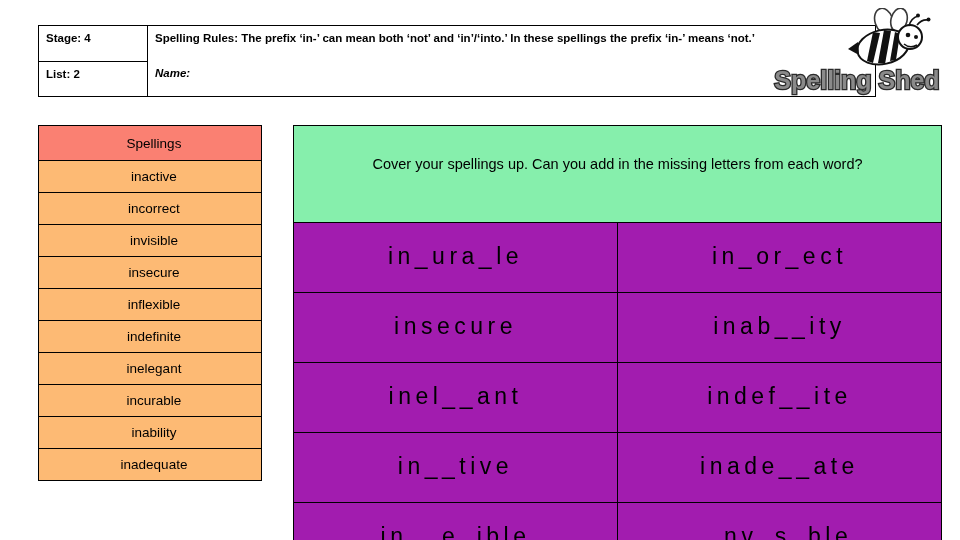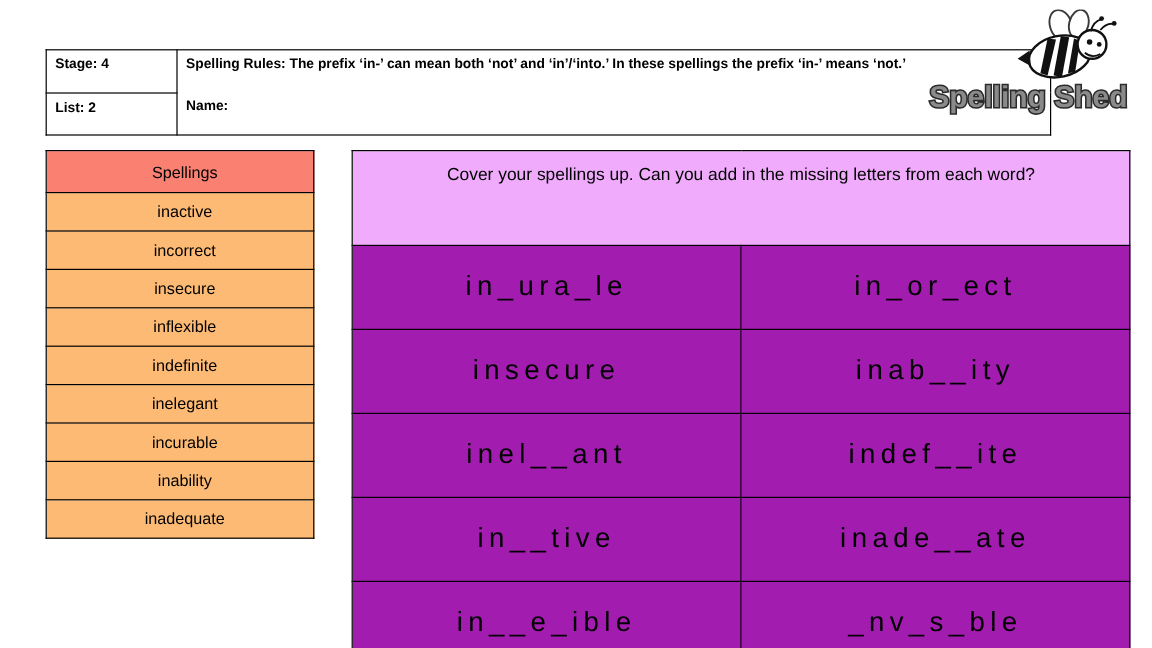--- a/index.html
+++ b/index.html
@@ -12,21 +12,21 @@
     background: #ffffff;
     font-family: "Liberation Sans", sans-serif;
     overflow: hidden;
     position: relative;
   }
 
   
   .header-table {
     position: absolute;
     left: 38px;
-    top: 41px;
+    top: 25px;
     width: 838px;
     height: 72px;
     border-collapse: collapse;
     table-layout: fixed;
   }
   .header-table td {
     border: 1.6px solid #000000;
     vertical-align: top;
     padding: 5px 6px 4px 7px;
     font-family: "Liberation Sans", sans-serif;
@@ -34,20 +34,21 @@
     font-weight: bold;
     color: #000000;
     line-height: 1.35;
   }
   .hdr-label-cell { width: 95px; }
   .hdr-rules-cell { vertical-align: top; }
   .hdr-rules-text { display: block; }
   .hdr-name-text {
     display: block;
     margin-top: 19px;
+    font-style: italic;
   }
 
   
   .logo-wrap {
     position: absolute;
     left: 762px;
     top: 8px;
     width: 190px;
     height: 92px;
     text-align: right;
@@ -99,24 +100,24 @@
     border-collapse: collapse;
     table-layout: fixed;
   }
   .exercise-table td {
     border: 1.8px solid #000000;
     vertical-align: middle;
     text-align: center;
     background: #a21caf;
   }
   .exercise-table td.banner-cell {
-    background: #f0abfc;
+    background: #86efac;
     height: 65px;
     vertical-align: top;
-    padding-top: 12px;
+    padding-top: 30px;
     font-family: "Liberation Sans", sans-serif;
     font-size: 14.5px;
     color: #000000;
   }
   .exercise-table td.word-cell {
     height: 64px;
     font-family: "Liberation Sans", sans-serif;
     font-size: 23px;
     letter-spacing: 4.5px;
     color: #000000;
@@ -178,20 +179,23 @@
       <tr>
     <td class="head-cell">Spellings</td>
   </tr>
   <tr>
         <td>inactive</td>
       </tr>
   <tr>
         <td>incorrect</td>
       </tr>
   <tr>
+        <td>invisible</td>
+      </tr>
+  <tr>
         <td>insecure</td>
       </tr>
   <tr>
         <td>inflexible</td>
       </tr>
   <tr>
         <td>indefinite</td>
       </tr>
   <tr>
         <td>inelegant</td>

